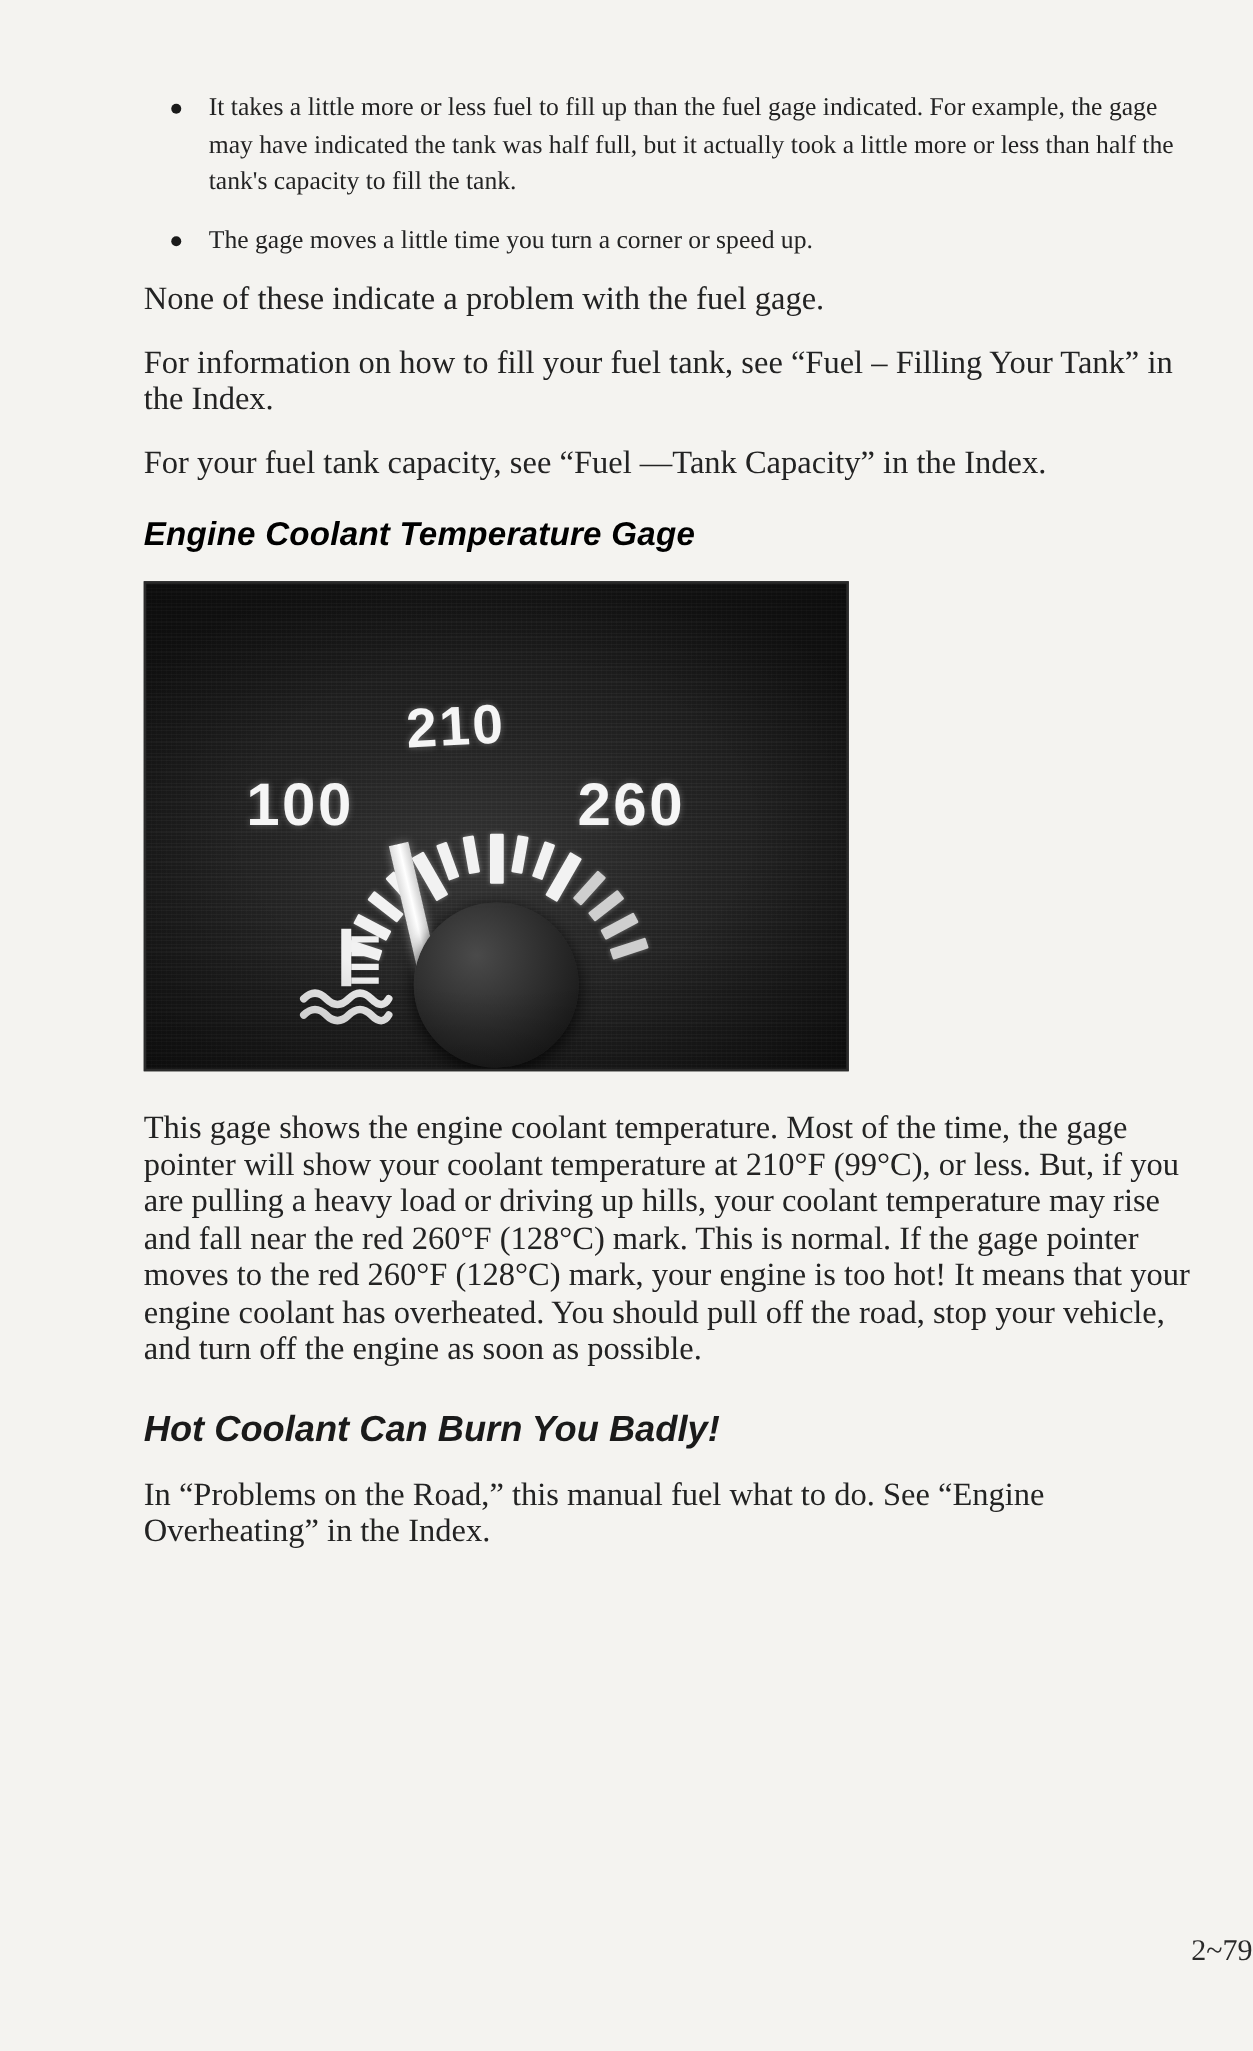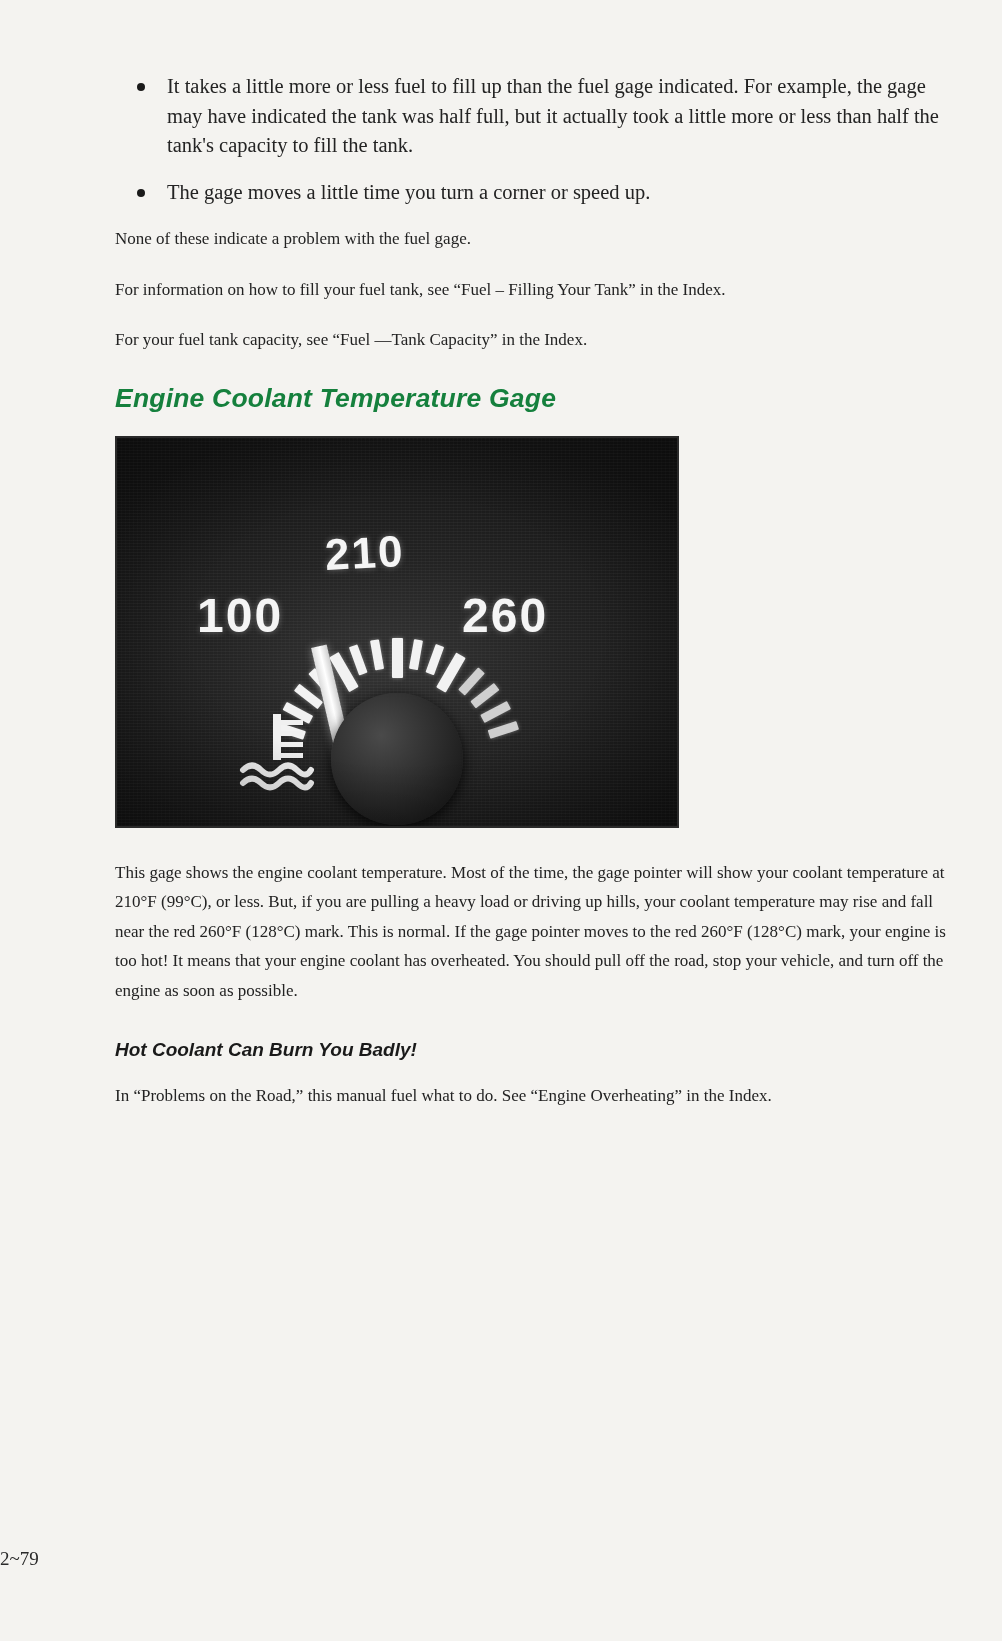--- a/index.html
+++ b/index.html
@@ -45,39 +45,39 @@
   ul.bullets li .dot {
     position: absolute;
     left: 22px;
     top: 11px;
     width: 8px;
     height: 8px;
     background: #1a1a1a;
     border-radius: 50%;
   }
   p.body {
-    font-size: 17px;
+    font-size: 26px;
     line-height: 29.5px;
     margin: 0 0 21px 0;
     color: #232323;
   }
   h2.section-title {
     font-family: "Liberation Sans", sans-serif;
     font-weight: bold;
     font-style: italic;
     font-size: 26.5px;
     margin: 28px 0 22px 0;
     letter-spacing: 0.2px;
-    color: #15803d;
+    color: #000000;
   }
   h3.sub-title {
     font-family: "Liberation Sans", sans-serif;
     font-weight: bold;
     font-style: italic;
-    font-size: 19px;
+    font-size: 29px;
     margin: 34px 0 20px 0;
     color: #1a1a1a;
   }
   
   .figure {
     width: 560px;
     height: 388px;
     margin: 0 0 30px 0;
     position: relative;
     background: #1b1b1b;
@@ -183,22 +183,22 @@
     left: 118px;
     top: 270px;
     width: 86px;
     height: 86px;
   }
   .footer {
     position: absolute;
     left: 0;
     top: 1548px;
     width: 1002px;
-    text-align: left;
-    font-size: 19px;
+    text-align: right;
+    font-size: 24px;
     color: #2a2a2a;
     font-family: "Liberation Serif", serif;
   }
 </style>
 </head>
 <body>
 
 <div class="page">
 
   <div class="content">

